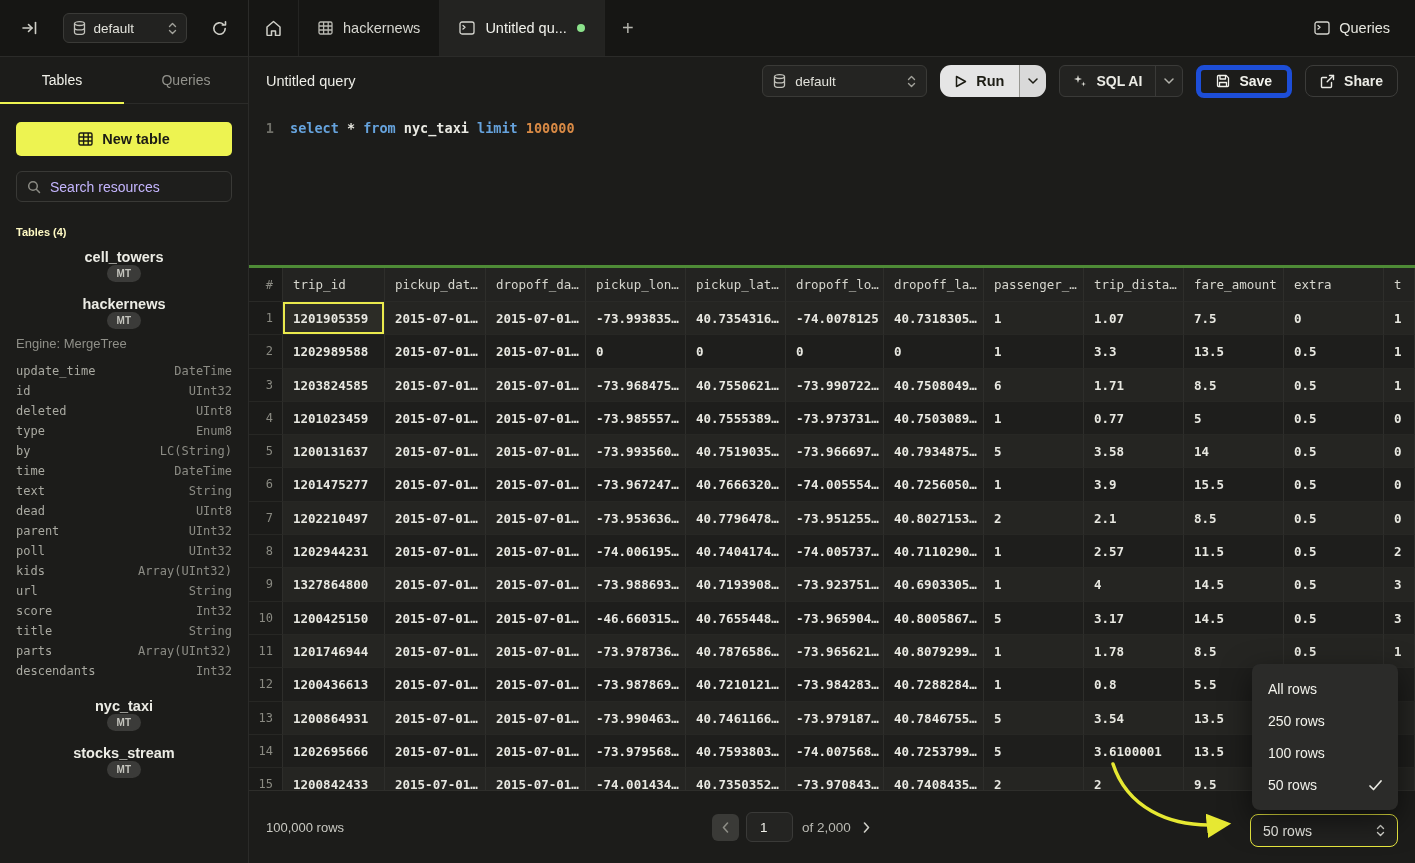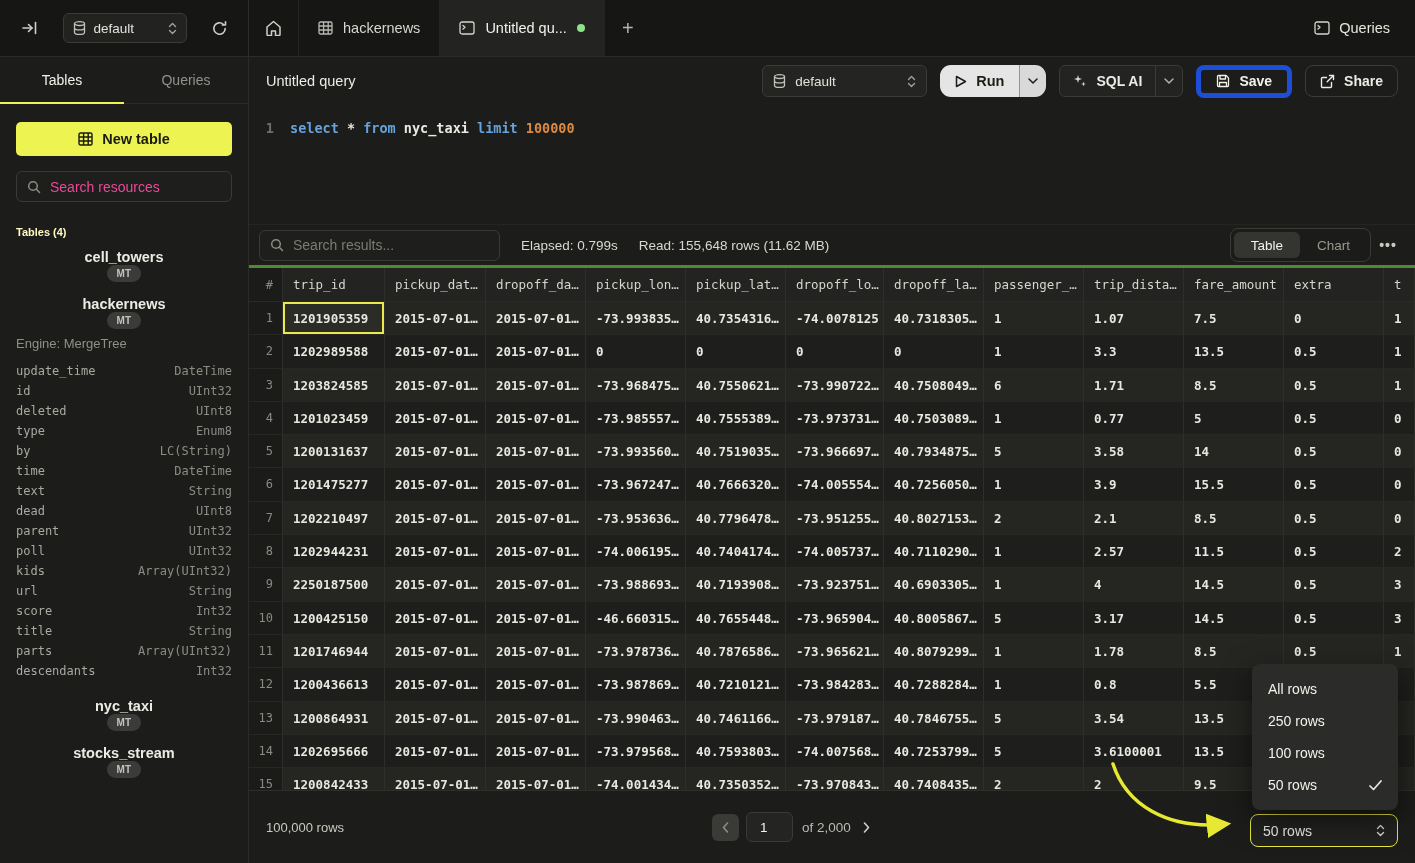--- a/index.html
+++ b/index.html
@@ -11,21 +11,21 @@
   
   .sidebar{ position:absolute; left:0; top:0; width:249px; height:863px; background:#1c1c1a; border-right:1px solid #2b2b29; z-index:2; }
   .sidebar-top{ height:57px; background:#161614; border-bottom:1px solid #2b2b29; display:flex; align-items:center; padding:0 20px 0 22px; justify-content:space-between; }
   .sb-select{ width:124px; height:30px; border:1px solid #3a3a37; border-radius:6px; background:#222220; display:flex; align-items:center; gap:8px; padding:0 9px; color:#e3e3dc; font-size:13.5px; cursor:pointer; }
   .sb-select .lbl{ flex:1; }
   .sb-tabs{ height:47px; display:flex; border-bottom:1px solid #2b2b29; }
   .sb-tab{ flex:1; display:flex; align-items:center; justify-content:center; font-size:14px; color:#92928c; cursor:pointer; position:relative; }
   .sb-tab.active{ color:#f1f1ea; }
   .sb-tab.active:after{ content:""; position:absolute; left:0; right:0; bottom:-1px; height:2px; background:#edf351; }
   .new-table-btn{ margin:18px 16px 0; height:34px; background:#edf351; color:#1b1b14; border-radius:5px; display:flex; align-items:center; justify-content:center; gap:9px; font-size:14.5px; font-weight:700; cursor:pointer; }
-  .sb-search{ margin:15px 16px 0; height:31px; border:1px solid #393936; border-radius:6px; background:#1e1e1c; display:flex; align-items:center; gap:9px; padding:0 10px; color:#ec4899; font-size:14px; }
+  .sb-search{ margin:15px 16px 0; height:31px; border:1px solid #393936; border-radius:6px; background:#1e1e1c; display:flex; align-items:center; gap:9px; padding:0 10px; color:#c4b5fd; font-size:14px; }
   .sb-section{ margin:24px 16px 4px; color:#fef9c3; font-size:11px; font-weight:700; }
   .sb-table{ display:flex; align-items:center; justify-content:space-between; padding:7px 16px; cursor:pointer;flex-direction:column; }
   .sb-table .nm{ font-size:14.5px; font-weight:700; color:#ecece5; }
   .badge{ background:#3b3b39; color:#c4c4bd; font-size:10px; font-weight:700; letter-spacing:.4px; padding:3px 9px; border-radius:10px; }
   .sb-engine{ padding:0 16px 8px; color:#8f8f88; font-size:13px; }
   .sb-cols{ padding:2px 0 10px; }
   .sb-col{ display:flex; justify-content:space-between; padding:0 16px; height:20px; line-height:20px; font-family:"DejaVu Sans Mono",monospace; font-size:12px; }
   .sb-col .cn{ color:#a9a9a1; }
   .sb-col .ct{ color:#8c8c85; }
 
@@ -363,38 +363,20 @@
     </div>
   </div>
 
   <div class="editor">
     <div class="code-line">
       <span class="line-no">1</span>
       <span class="code"><span class="tk-kw">select</span><span class="tk-plain"> </span><span class="tk-star">*</span><span class="tk-plain"> </span><span class="tk-kw">from</span><span class="tk-plain"> </span><span class="tk-ident">nyc_taxi</span><span class="tk-plain"> </span><span class="tk-kw">limit</span><span class="tk-plain"> </span><span class="tk-num">100000</span></span>
     </div>
   </div>
 
-  <div class="results-bar">
-    <div class="res-search">
-      <span>
-        <svg class="ic" width="14" height="14" viewBox="0 0 14 14" fill="none" stroke="#8b8b84" stroke-width="1.5" stroke-linecap="round">
-            <circle cx="6" cy="6" r="4.3"></circle>
-            <path d="m9.3 9.3 3.2 3.2"></path>
-          </svg>
-      </span>
-      <span>Search results...</span>
-    </div>
-    <span class="elapsed">Elapsed: 0.799s</span>
-    <span class="read">Read: 155,648 rows (11.62 MB)</span>
-    <div class="view-toggle">
-      <div class="vt-btn active">Table</div>
-      <div class="vt-btn">Chart</div>
-    </div>
-    <div class="more-btn">•••</div>
-  </div>
 
   <div class="green-bar"></div>
   <div class="grid">
     <div class="g-h">
         <div class="g-hc g-num">#</div>
         <div class="g-hc">trip_id</div>
         <div class="g-hc">pickup_dat…</div>
         <div class="g-hc">dropoff_da…</div>
         <div class="g-hc">pickup_lon…</div>
         <div class="g-hc">pickup_lat…</div>
@@ -522,21 +504,21 @@
           <div class="g-c">-74.005737…</div>
           <div class="g-c">40.7110290…</div>
           <div class="g-c">1</div>
           <div class="g-c">2.57</div>
           <div class="g-c">11.5</div>
           <div class="g-c">0.5</div>
           <div class="g-c">2</div>
         </div>
         <div class="g-r">
           <div class="g-c g-num">9</div>
-          <div class="g-c">2250187500</div>
+          <div class="g-c">1327864800</div>
           <div class="g-c">2015-07-01…</div>
           <div class="g-c">2015-07-01…</div>
           <div class="g-c">-73.988693…</div>
           <div class="g-c">40.7193908…</div>
           <div class="g-c">-73.923751…</div>
           <div class="g-c">40.6903305…</div>
           <div class="g-c">1</div>
           <div class="g-c">4</div>
           <div class="g-c">14.5</div>
           <div class="g-c">0.5</div>

